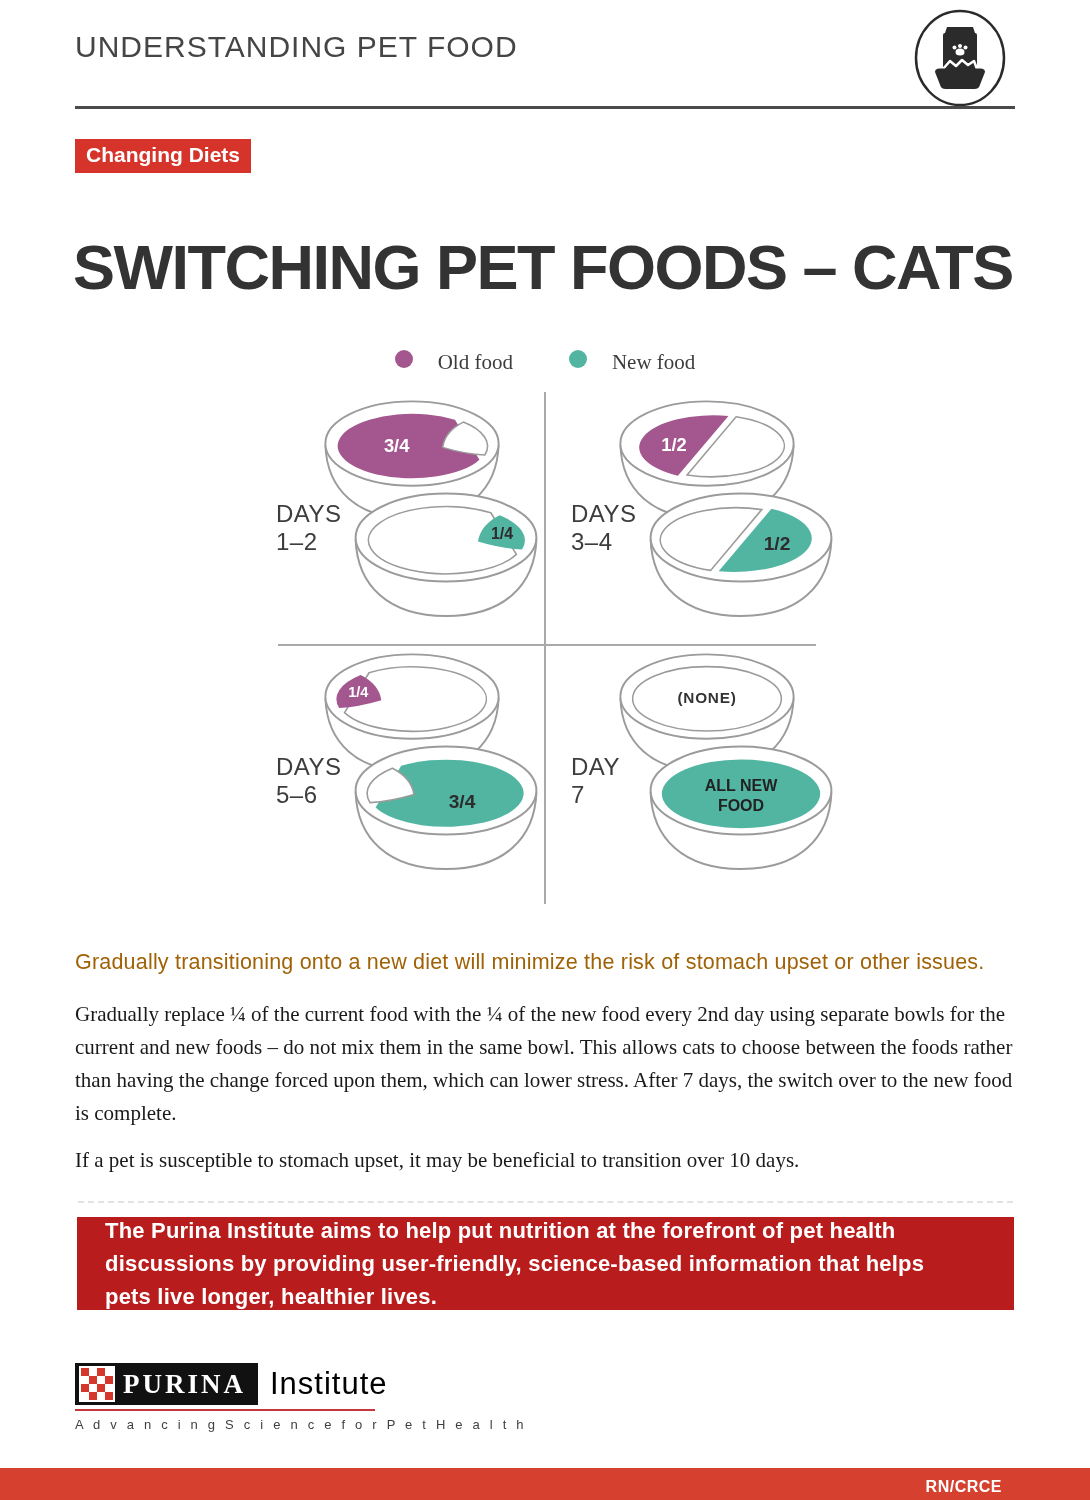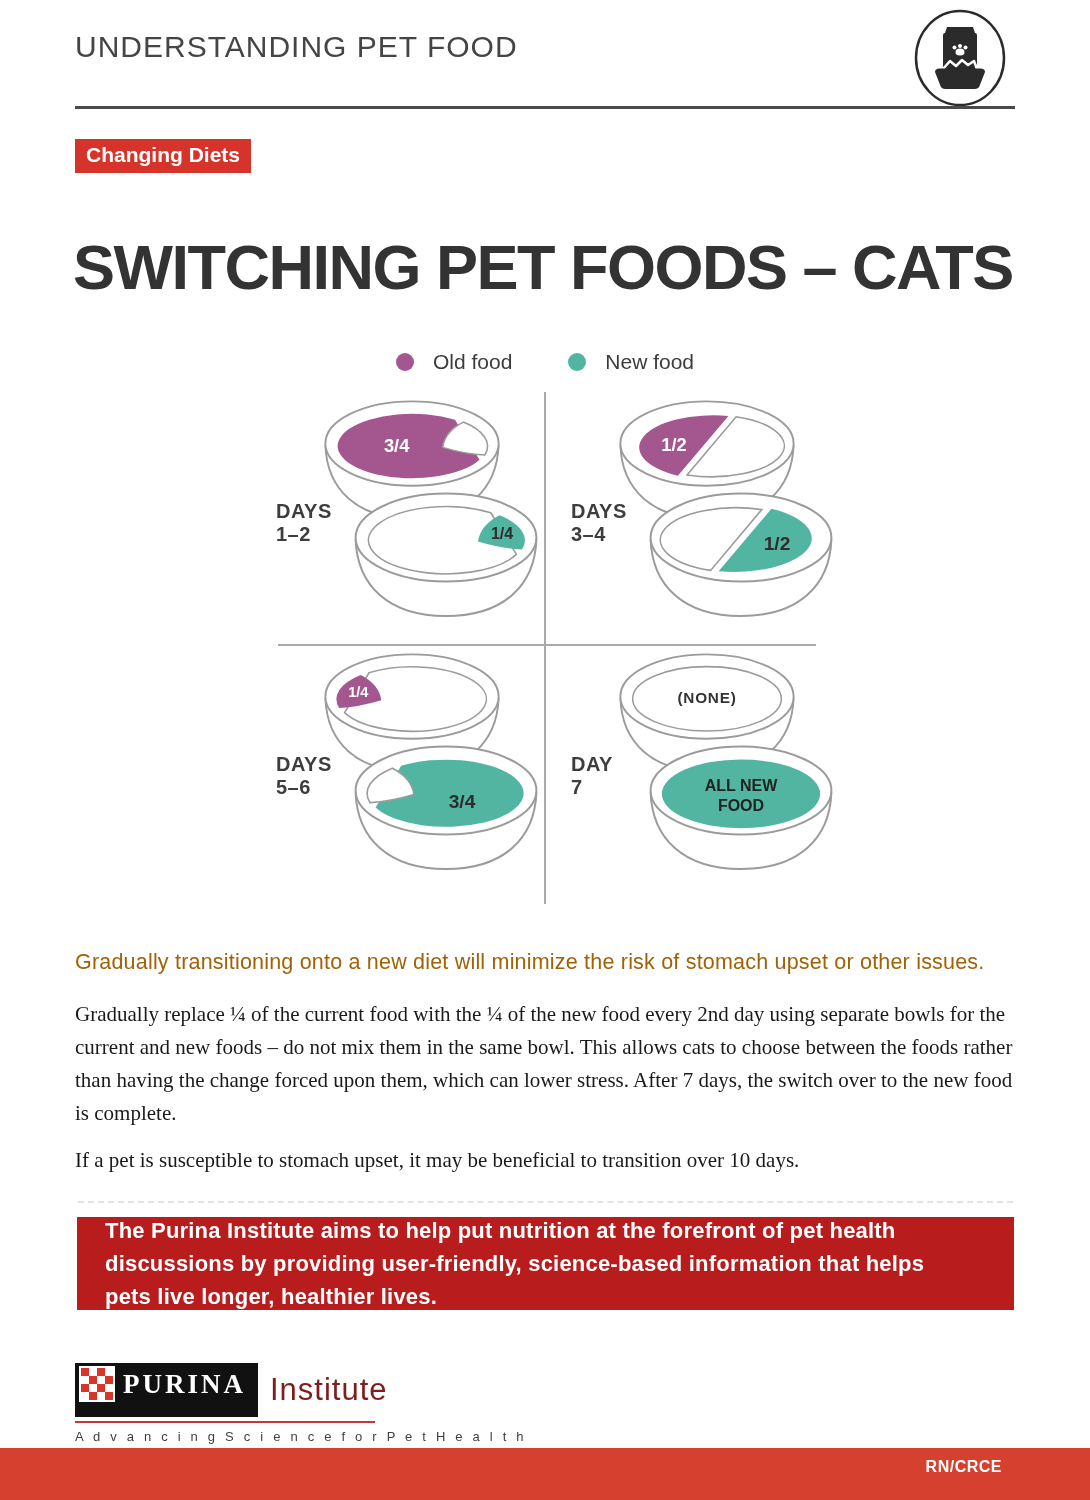--- a/index.html
+++ b/index.html
@@ -12,32 +12,32 @@
   .header-rule{position:absolute;left:75px;top:106px;width:940px;height:3px;background:#4a4a4a;}
 
   .badge{position:absolute;left:75px;top:139px;background:#d6342a;color:#fff;
     font-size:21px;font-weight:bold;padding:4px 11px 6px 11px;}
 
   .page-title{position:absolute;left:73px;top:215px;font-size:63px;font-weight:800;
     color:#333;letter-spacing:-1.5px;white-space:nowrap;margin-top:16px;}
 
   .legend{position:absolute;left:250px;top:350px;width:590px;display:flex;
     justify-content:center;gap:56px;}
-  .legend-item{display:flex;align-items:center;gap:19px;}
+  .legend-item{display:flex;align-items:flex-start;gap:25px;font-family:Liberation Serif, serif;}
   .legend-dot{width:18px;height:18px;border-radius:50%;}
   .dot-old{background:#a4568e;}
   .dot-new{background:#52b5a2;}
   .legend-label{font-size:21px;color:#3c3c3c;}
 
   .diagram{position:absolute;left:250px;top:392px;width:590px;height:512px;}
   .div-v{position:absolute;left:294px;top:0;width:2px;height:512px;background:#a9a9a9;}
   .div-h{position:absolute;left:28px;top:252px;width:538px;height:2px;background:#a9a9a9;}
   .quad{position:absolute;width:295px;height:253px;}
   .q1{left:0;top:0;} .q2{left:295px;top:0;} .q3{left:0;top:253px;} .q4{left:295px;top:253px;}
-  .day-label{position:absolute;left:26px;top:108px;font-size:20px;font-weight:bold;
+  .day-label{position:absolute;left:26px;top:108px;font-size:24px;font-weight:normal;
     color:#3d3d3d;line-height:1.15;letter-spacing:.5px;}
   .bowl{position:absolute;}
   .bowl-top{left:70px;top:4px;width:184px;}
   .bowl-bottom{left:100px;top:96px;width:192px;}
   .bowl text{font-family:"Liberation Sans",sans-serif;font-weight:bold;text-anchor:middle;}
   .frac-light{fill:#fff;font-size:24px;}
   .frac-dark{fill:#2d2d2d;font-size:24px;}
   .frac-small-light{fill:#fff;font-size:19px;}
   .frac-small-dark{fill:#2d2d2d;font-size:20px;}
   .none-text{fill:#333;font-size:20px;font-weight:normal;letter-spacing:1px;}
@@ -52,28 +52,28 @@
 
   .pre-banner-rule{position:absolute;left:78px;top:1201px;width:935px;height:1px;
     border-top:2px dashed #e3e3e3;}
 
   .banner{position:absolute;left:77px;top:1217px;width:937px;height:93px;background:#b91c1c;
     display:flex;align-items:center;box-sizing:border-box;padding:10px 40px 10px 28px;}
   .banner-text{color:#fff;font-size:22px;font-weight:bold;line-height:1.5;letter-spacing:.2px;}
 
   .logo{position:absolute;left:75px;top:1363px;}
   .logo-row{display:flex;align-items:center;}
-  .logo-black{display:flex;align-items:center;background:#111;height:42px;padding:0 12px 12px 4px;gap:8px;}
+  .logo-black{display:flex;align-items:center;background:#111;height:42px;padding:0 12px 0 4px;gap:8px;}
   .logo-purina{color:#fff;font-family:"Liberation Serif",serif;font-weight:bold;
     font-size:27px;letter-spacing:3px;}
-  .logo-institute{color:#7f1d1d;font-size:31px;margin-left:12px;letter-spacing:1px;}
+  .logo-institute{color:#000000;font-size:31px;margin-left:12px;letter-spacing:1px;}
   .logo-rule{width:300px;height:2px;background:#c4373a;margin-top:4px;}
   .logo-tagline{margin-top:6px;font-size:13px;color:#3f3f3f;letter-spacing:3.2px;}
 
-  .footer{position:absolute;left:0;bottom:0;width:1090px;height:52px;background:#d6402e;}
+  .footer{position:absolute;left:0;bottom:0;width:1090px;height:32px;background:#d6402e;}
   .footer-code{position:absolute;right:88px;top:0;line-height:38px;color:#fff;
     font-size:16px;font-weight:bold;letter-spacing:.5px;}
 </style>
 </head>
 <body>
 
 <div class="page">
 
   <div class="header-title">UNDERSTANDING PET FOOD</div>
 

